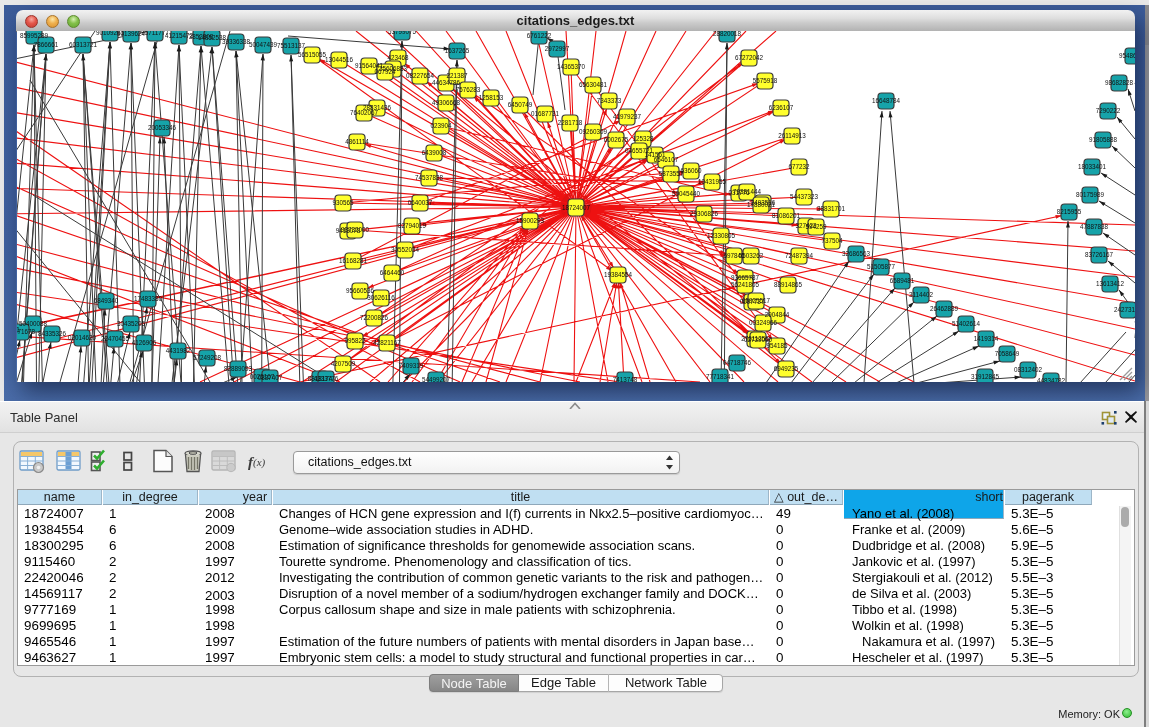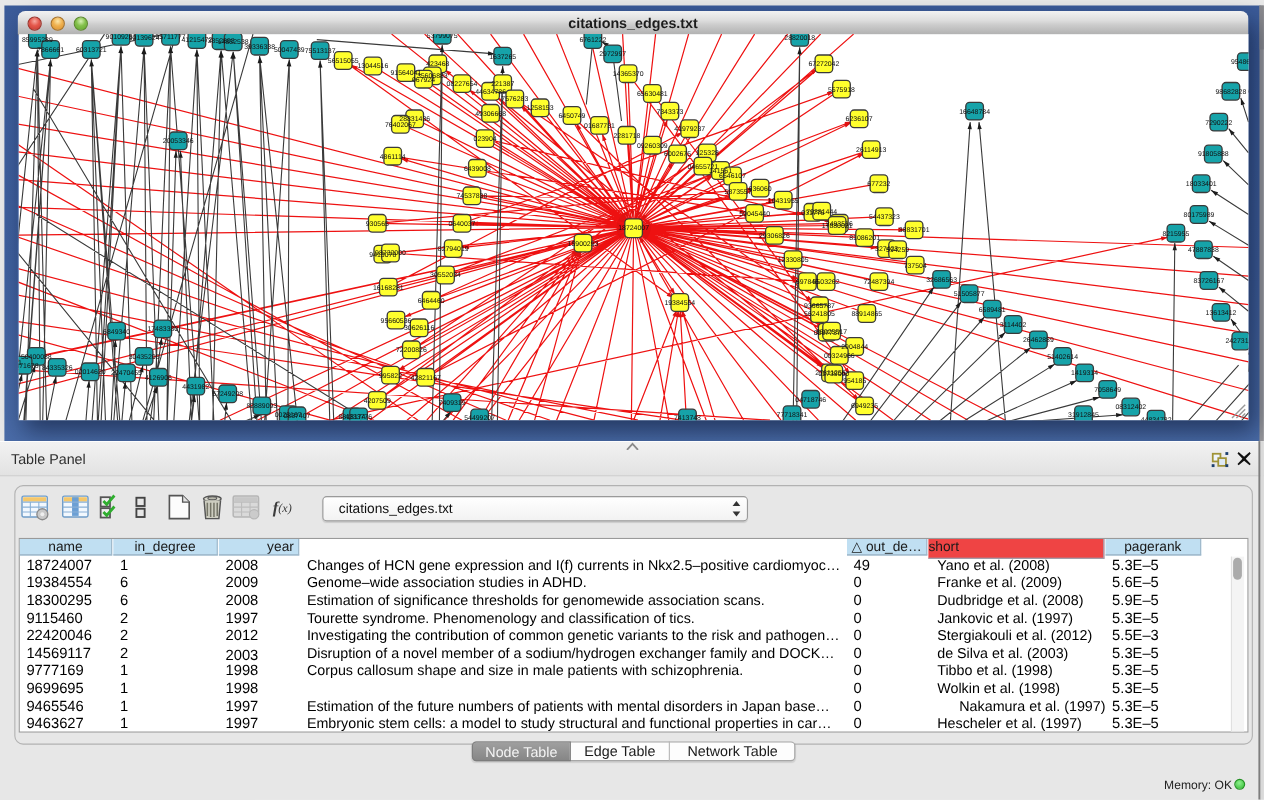--- a/index.html
+++ b/index.html
@@ -398,22 +398,23 @@
 <svg class="abs" style="left:665px;top:455px;" width="9" height="15" viewBox="0 0 9 15">
  <path d="M4.5 0.5L8 5H1Z" fill="#333"></path>
     <path d="M4.5 14.5L1 10H8Z" fill="#333"></path>
 </svg>
 
 <div class="abs" style="left:17px;top:489px;width:1118px;height:177px;background:#ffffff;border:1px solid #9a9a9a;overflow:hidden;"></div>
 <div class="abs" style="left:18px;top:490px;width:1075px;height:16px;font-size:12.5px;color:#1a1a1a;">
     <div style="position:absolute;left:0px;top:0;width:84px;height:15px;line-height:14px;text-align:center;border-right:1px solid #9db6c8;border-bottom:1px solid #8fa8ba;background:#c0dff2;overflow:hidden;white-space:nowrap;">name</div>
     <div style="position:absolute;left:85px;top:0;width:95px;height:15px;line-height:14px;text-align:center;border-right:1px solid #9db6c8;border-bottom:1px solid #8fa8ba;background:#c0dff2;overflow:hidden;white-space:nowrap;">in_degree</div>
     <div style="position:absolute;left:181px;top:0;width:73px;height:15px;line-height:14px;text-align:center;border-right:1px solid #9db6c8;border-bottom:1px solid #8fa8ba;background:#c0dff2;overflow:hidden;white-space:nowrap;padding-left:40px;">year</div>
+    <div style="position:absolute;left:255px;top:0;width:496px;height:15px;line-height:14px;text-align:center;border-right:1px solid #9db6c8;border-bottom:1px solid #8fa8ba;background:#c0dff2;overflow:hidden;white-space:nowrap;">title</div>
     <div style="position:absolute;left:752px;top:0;width:73px;height:15px;line-height:14px;text-align:center;border-right:1px solid #9db6c8;border-bottom:1px solid #8fa8ba;background:#c0dff2;overflow:hidden;white-space:nowrap;">△ out_de…</div>
-    <div style="position:absolute;left:826px;top:0;width:160px;height:18px;line-height:14px;text-align:left;border-right:1px solid #9db6c8;border-bottom:1px solid #8fa8ba;background:#ef4444;overflow:hidden;white-space:nowrap;">short</div>
+    <div style="position:absolute;left:826px;top:0;width:160px;height:29px;line-height:14px;text-align:right;border-right:1px solid #9db6c8;border-bottom:1px solid #8fa8ba;background:#0ea5e9;overflow:hidden;white-space:nowrap;">short</div>
     <div style="position:absolute;left:987px;top:0;width:87px;height:15px;line-height:14px;text-align:center;border-right:1px solid #9db6c8;border-bottom:1px solid #8fa8ba;background:#c0dff2;overflow:hidden;white-space:nowrap;">pagerank</div>
   </div>
 <div class="abs" style="left:18px;top:506px;width:1116px;height:159px;font-size:13px;color:#000;overflow:hidden;">
     <div style="position:absolute;left:0;top:0px;width:1100px;height:16px;">
       <div style="position:absolute;left:6px;top:0;width:79px;height:16px;line-height:16px;font-size:13.4px;text-align:left;white-space:nowrap;overflow:hidden;">18724007</div>
       <div style="position:absolute;left:91px;top:0;width:90px;height:16px;line-height:16px;font-size:13.4px;text-align:left;white-space:nowrap;overflow:hidden;">1</div>
       <div style="position:absolute;left:187px;top:0;width:68px;height:16px;line-height:16px;font-size:13.4px;text-align:left;white-space:nowrap;overflow:hidden;">2008</div>
       <div style="position:absolute;left:261px;top:0;width:491px;height:16px;line-height:16px;font-size:13px;text-align:left;white-space:nowrap;overflow:hidden;">Changes of HCN gene expression and I(f) currents in Nkx2.5–positive cardiomyoc…</div>
       <div style="position:absolute;left:758px;top:0;width:68px;height:16px;line-height:16px;font-size:13.4px;text-align:left;white-space:nowrap;overflow:hidden;">49</div>
       <div style="position:absolute;left:834px;top:0;width:153px;height:16px;line-height:16px;font-size:13px;text-align:left;white-space:nowrap;overflow:hidden;">Yano et al. (2008)</div>
@@ -480,21 +481,21 @@
       <div style="position:absolute;left:758px;top:0;width:68px;height:16px;line-height:16px;font-size:13.4px;text-align:left;white-space:nowrap;overflow:hidden;">0</div>
       <div style="position:absolute;left:834px;top:0;width:153px;height:16px;line-height:16px;font-size:13px;text-align:left;white-space:nowrap;overflow:hidden;">Wolkin et al. (1998)</div>
       <div style="position:absolute;left:993px;top:0;width:82px;height:16px;line-height:16px;font-size:13.4px;text-align:left;white-space:nowrap;overflow:hidden;">5.3E–5</div>
     </div>
     <div style="position:absolute;left:0;top:128px;width:1100px;height:16px;">
       <div style="position:absolute;left:6px;top:0;width:79px;height:16px;line-height:16px;font-size:13.4px;text-align:left;white-space:nowrap;overflow:hidden;">9465546</div>
       <div style="position:absolute;left:91px;top:0;width:90px;height:16px;line-height:16px;font-size:13.4px;text-align:left;white-space:nowrap;overflow:hidden;">1</div>
       <div style="position:absolute;left:187px;top:0;width:68px;height:16px;line-height:16px;font-size:13.4px;text-align:left;white-space:nowrap;overflow:hidden;">1997</div>
       <div style="position:absolute;left:261px;top:0;width:491px;height:16px;line-height:16px;font-size:13px;text-align:left;white-space:nowrap;overflow:hidden;">Estimation of the future numbers of patients with mental disorders in Japan base…</div>
       <div style="position:absolute;left:758px;top:0;width:68px;height:16px;line-height:16px;font-size:13.4px;text-align:left;white-space:nowrap;overflow:hidden;">0</div>
-      <div style="position:absolute;left:834px;top:0;width:153px;height:16px;line-height:16px;font-size:13px;text-align:right;white-space:nowrap;overflow:hidden;">Nakamura et al. (1997)</div>
+      <div style="position:absolute;left:834px;top:0;width:153px;height:16px;line-height:16px;font-size:13px;text-align:center;white-space:nowrap;overflow:hidden;">Nakamura et al. (1997)</div>
       <div style="position:absolute;left:993px;top:0;width:82px;height:16px;line-height:16px;font-size:13.4px;text-align:left;white-space:nowrap;overflow:hidden;">5.3E–5</div>
     </div>
     <div style="position:absolute;left:0;top:144px;width:1100px;height:16px;">
       <div style="position:absolute;left:6px;top:0;width:79px;height:16px;line-height:16px;font-size:13.4px;text-align:left;white-space:nowrap;overflow:hidden;">9463627</div>
       <div style="position:absolute;left:91px;top:0;width:90px;height:16px;line-height:16px;font-size:13.4px;text-align:left;white-space:nowrap;overflow:hidden;">1</div>
       <div style="position:absolute;left:187px;top:0;width:68px;height:16px;line-height:16px;font-size:13.4px;text-align:left;white-space:nowrap;overflow:hidden;">1997</div>
       <div style="position:absolute;left:261px;top:0;width:491px;height:16px;line-height:16px;font-size:13px;text-align:left;white-space:nowrap;overflow:hidden;">Embryonic stem cells: a model to study structural and functional properties in car…</div>
       <div style="position:absolute;left:758px;top:0;width:68px;height:16px;line-height:16px;font-size:13.4px;text-align:left;white-space:nowrap;overflow:hidden;">0</div>
       <div style="position:absolute;left:834px;top:0;width:153px;height:16px;line-height:16px;font-size:13px;text-align:left;white-space:nowrap;overflow:hidden;">Hescheler et al. (1997)</div>
       <div style="position:absolute;left:993px;top:0;width:82px;height:16px;line-height:16px;font-size:13.4px;text-align:left;white-space:nowrap;overflow:hidden;">5.3E–5</div>

